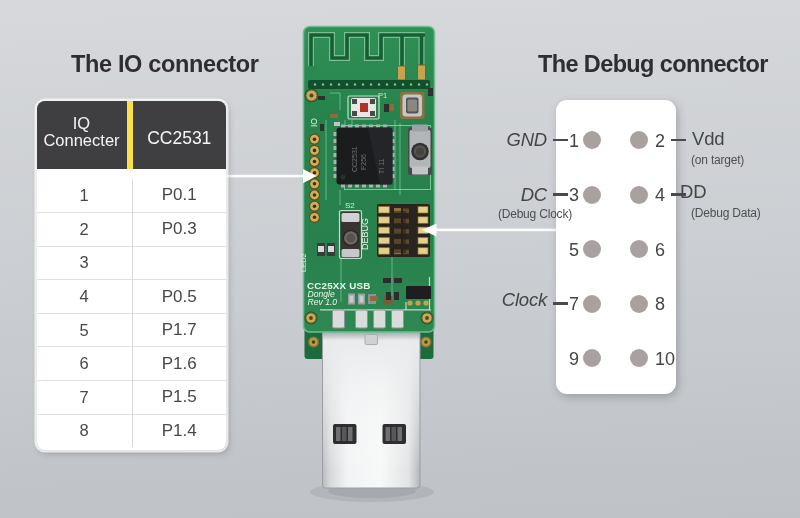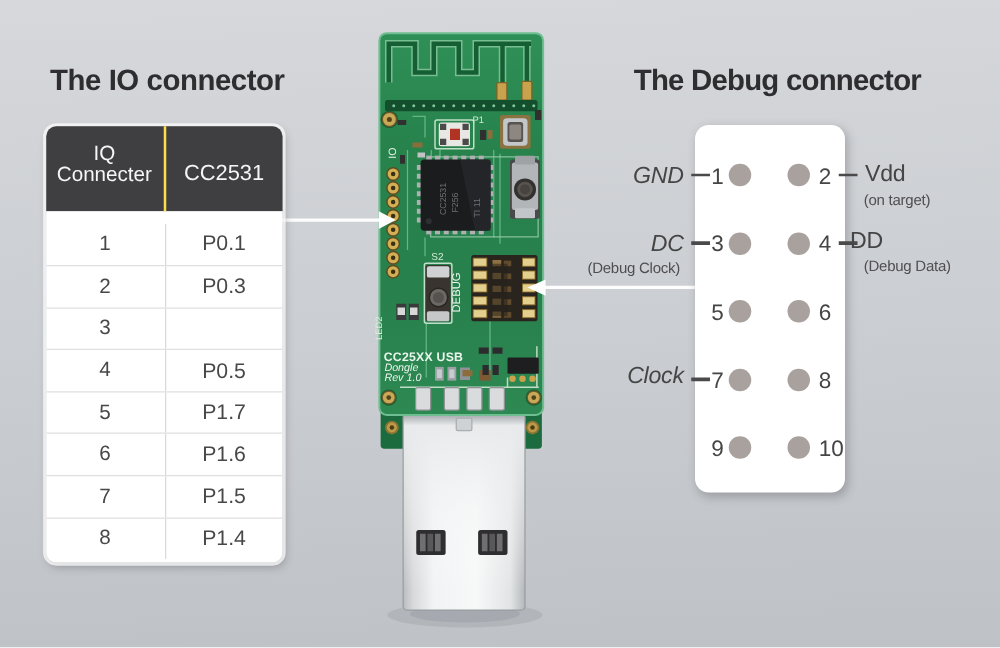--- a/index.html
+++ b/index.html
@@ -1,28 +1,28 @@
 <!DOCTYPE html>
 <html><head>
 <meta charset="utf-8">
 <style>
   html,body{margin:0;padding:0;}
   #stage{position:relative;width:800px;height:518px;overflow:hidden;
     background:linear-gradient(178deg,#d6d8db 0%,#cbced2 50%,#bec1c6 100%);
     font-family:"Liberation Sans",sans-serif;}
-  .title{position:absolute;font-weight:bold;color:#2e2e30;font-size:23.5px;letter-spacing:-0.35px;}
+  .title{position:absolute;font-weight:bold;color:#2e2e30;font-size:23.5px;letter-spacing:-0.35px;margin-left:31px;}
   #t1{left:40px;top:51px;}
   #t2{left:507px;top:51px;letter-spacing:-0.62px;}
 
   
   #iotable{position:absolute;left:36.5px;top:100.5px;width:189.5px;border-radius:8px;
     box-shadow:0 0 0 2.5px rgba(252,252,252,0.75), 2px 3px 7px rgba(60,64,70,0.35);}
   #iotable .hdr{display:flex;height:68.5px;background:#3f3f41;border-radius:8px 8px 0 0;color:#f5f5f5;}
   #iotable .hdr .c1{width:96px;display:flex;align-items:center;justify-content:center;
-    text-align:center;font-size:16.5px;line-height:16.3px;border-right:2px solid #fde047;box-sizing:border-box;padding-bottom:6.5px;}
+    text-align:center;font-size:16.5px;line-height:16.3px;border-right:6px solid #fde047;box-sizing:border-box;padding-bottom:6.5px;}
   #iotable .hdr .c2{flex:1;display:flex;align-items:center;justify-content:center;font-size:17.5px;padding-top:8px;box-sizing:border-box;}
   #iotable .bdy{background:#fff;border-radius:0 0 8px 8px;overflow:hidden;padding-top:9.5px;padding-bottom:2.4px;}
   #iotable .row{display:flex;height:33.6px;border-top:1px solid #e0e0e0;box-sizing:border-box;}
   #iotable .row:first-child{border-top:none;}
   #iotable .row .c1{width:96px;display:flex;align-items:center;justify-content:center;
     font-size:16.5px;color:#48484a;border-right:1px solid #d9d9d9;box-sizing:border-box;}
   #iotable .row .c2{flex:1;display:flex;align-items:center;justify-content:center;
     font-size:17px;color:#48484a;}
 
   
@@ -371,18 +371,18 @@
 
   <div class="dash" style="left:552.7px;top:138.8px;"></div>
   <div class="dash" style="left:552.7px;top:193.3px;"></div>
   <div class="dash" style="left:552.7px;top:302.3px;"></div>
   <div class="dash" style="left:670.7px;top:138.8px;"></div>
   <div class="dash" style="left:670.7px;top:193.3px;"></div>
 
   <div class="lbl lblr" style="left:427px;top:129.4px;">GND</div>
   <div class="lbl lblr" style="left:427px;top:183.8px;">DC</div>
   <div class="lbl lblr" style="left:427px;top:289px;">Clock</div>
-  <div class="sub subr" style="left:384px;top:206.5px;">(Debug Clock)</div>
+  <div class="sub subr" style="left:412px;top:206.5px;">(Debug Clock)</div>
   <div class="lbl" style="left:692px;top:128px;">Vdd</div>
   <div class="sub" style="left:691px;top:153.3px;">(on target)</div>
   <div class="lbl" style="left:680px;top:181px;">DD</div>
   <div class="sub" style="left:691px;top:205.8px;">(Debug Data)</div>
 </div>
 
 </body></html>

